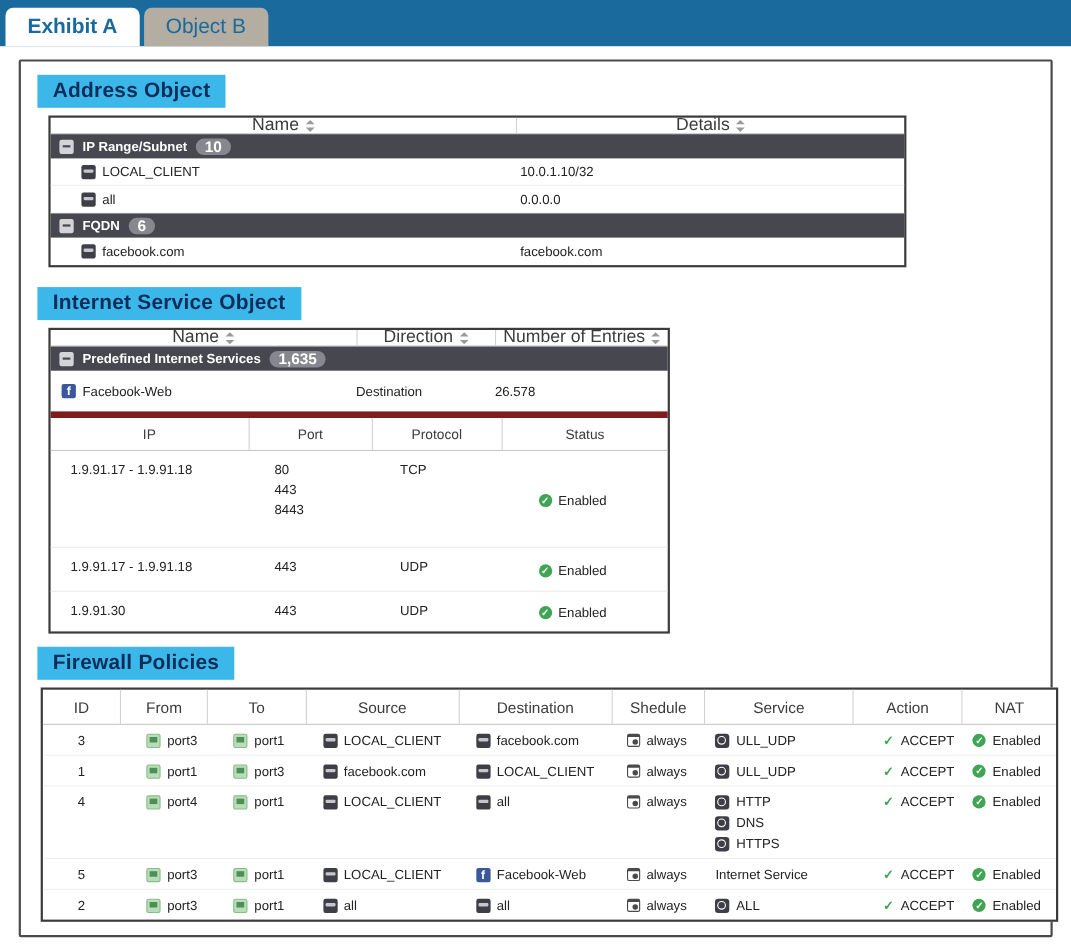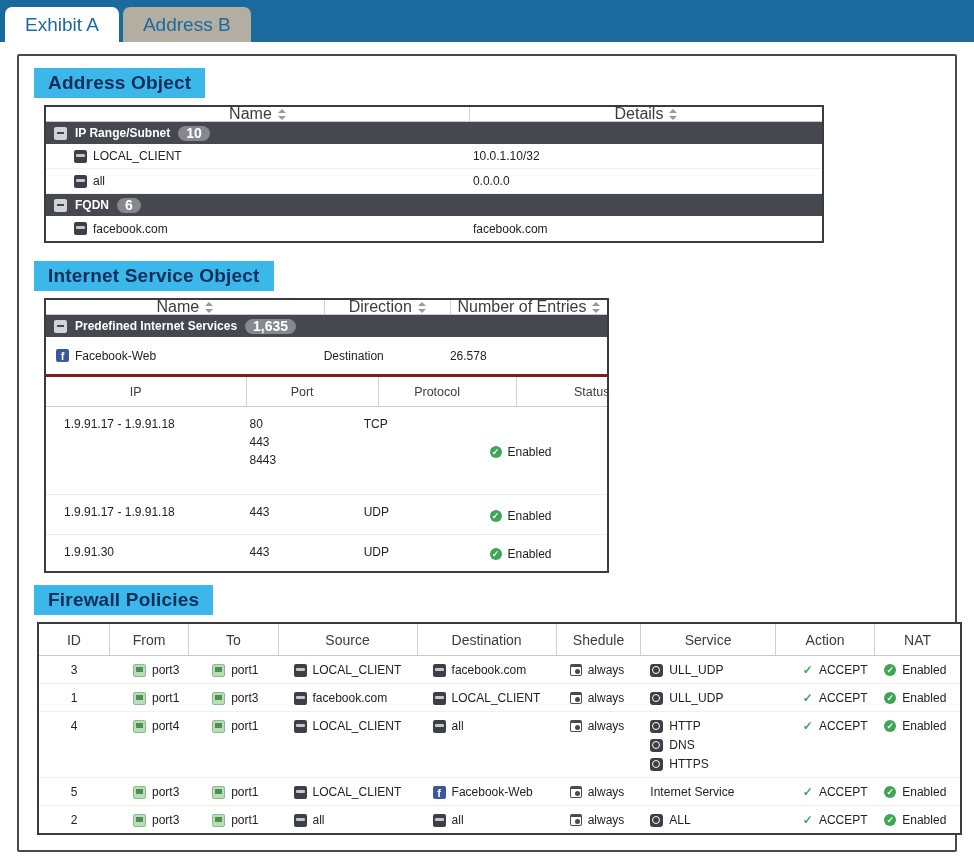--- a/index.html
+++ b/index.html
@@ -1,21 +1,21 @@
 <!DOCTYPE html>
 <html><head>
 <meta charset="utf-8">
 <style>
   * { box-sizing: border-box; margin: 0; padding: 0; }
   html,body { width: 974px; height: 860px; background:#fff; font-family:"Liberation Sans", sans-serif; overflow:hidden; }
 
   
   .topbar { background:#1b6a9e; height:42px; display:flex; align-items:flex-end; padding-left:5px; gap:4px; }
   .tab { height:35px; padding:0 20px; display:flex; align-items:center; font-size:19px; color:#1b6a9e; border-radius:7px 7px 0 0; cursor:default; }
-  .tab.active { background:#fff; font-weight:400; }
+  .tab.active { background:#fff; font-weight:700; }
   .tab.inactive { background:#b3ada2; }
 
   
   .frame { margin:12px 17px 0 17px; border:2px solid #4a4a4a; border-radius:2px; background:#fff; padding:10px 12px 8px 12px; height:798px; }
 
   .section-title { display:inline-block; background:#3bb8e9; color:#0c2d5a; font-weight:bold; font-size:19px; padding:4px 14px; margin:2px 0 7px 3px; letter-spacing:.2px;text-align:center; }
 
   
   .tbl { border:2px solid #3b3b3b; background:#fff; }
   .hrow { display:grid; align-items:stretch; border-bottom:1px solid #c9c9c9; }
@@ -59,21 +59,21 @@
   .addr-row { display:grid; grid-template-columns:54.5% 45.5%; height:25px; align-items:center; font-size:12px; color:#222; border-bottom:1px solid #f0f0f0; }
   .addr-row:last-child { border-bottom:none; }
   .addr-row .name { padding-left:28px; }
   .addr-row .details { padding-left:4px; }
 
   
   .iso-tbl { width:565px; margin-left:13px; }
   .iso-grid { grid-template-columns:49.5% 22.5% 28%; }
   .iso-svc-row { display:grid; grid-template-columns:49.5% 22.5% 28%; height:37px; align-items:center; font-size:12px; color:#222; }
   .iso-svc-row .name { padding-left:10px; }
-  .iso-sub-hdr { display:grid; grid-template-columns:32% 20% 21% 27%; border-top:3px solid #7f1d1d; border-bottom:1px solid #c9c9c9;gap:20px; }
+  .iso-sub-hdr { display:grid; grid-template-columns:32% 20% 21% 27%; border-top:6px solid #7f1d1d; border-bottom:1px solid #c9c9c9; }
   .iso-sub-hdr .hcell { height:29px; font-size:12.5px; }
   .iso-drow { display:grid; grid-template-columns:32% 20% 21% 27%; font-size:12px; color:#222; border-bottom:1px solid #ececec; padding:10px 0 8px 0; }
   .iso-drow:last-child { border-bottom:none; }
   .iso-drow .ip { padding-left:18px; }
   .iso-drow .ports { padding-left:24px; display:flex; flex-direction:column; gap:4px; }
   .iso-drow .proto { padding-left:26px; }
   .iso-drow .status { padding-left:34px; }
 
   
   .fp-tbl { width:925px; margin-left:6px; }
@@ -92,21 +92,21 @@
   .mt16 { margin-top:16px; } .mt10 { margin-top:10px; }
 </style>
 </head>
 <body>
 
 <div class="topbar">
   <div class="tab active">
       <span>Exhibit A</span>
     </div>
   <div class="tab inactive">
-      <span>Address B</span>
+      <span>Object B</span>
     </div>
 </div>
 
 <div class="frame">
 
   
   <div class="section-title">Address Object</div>
 
   <div class="tbl addr-tbl">
     <div class="hrow addr-grid">

